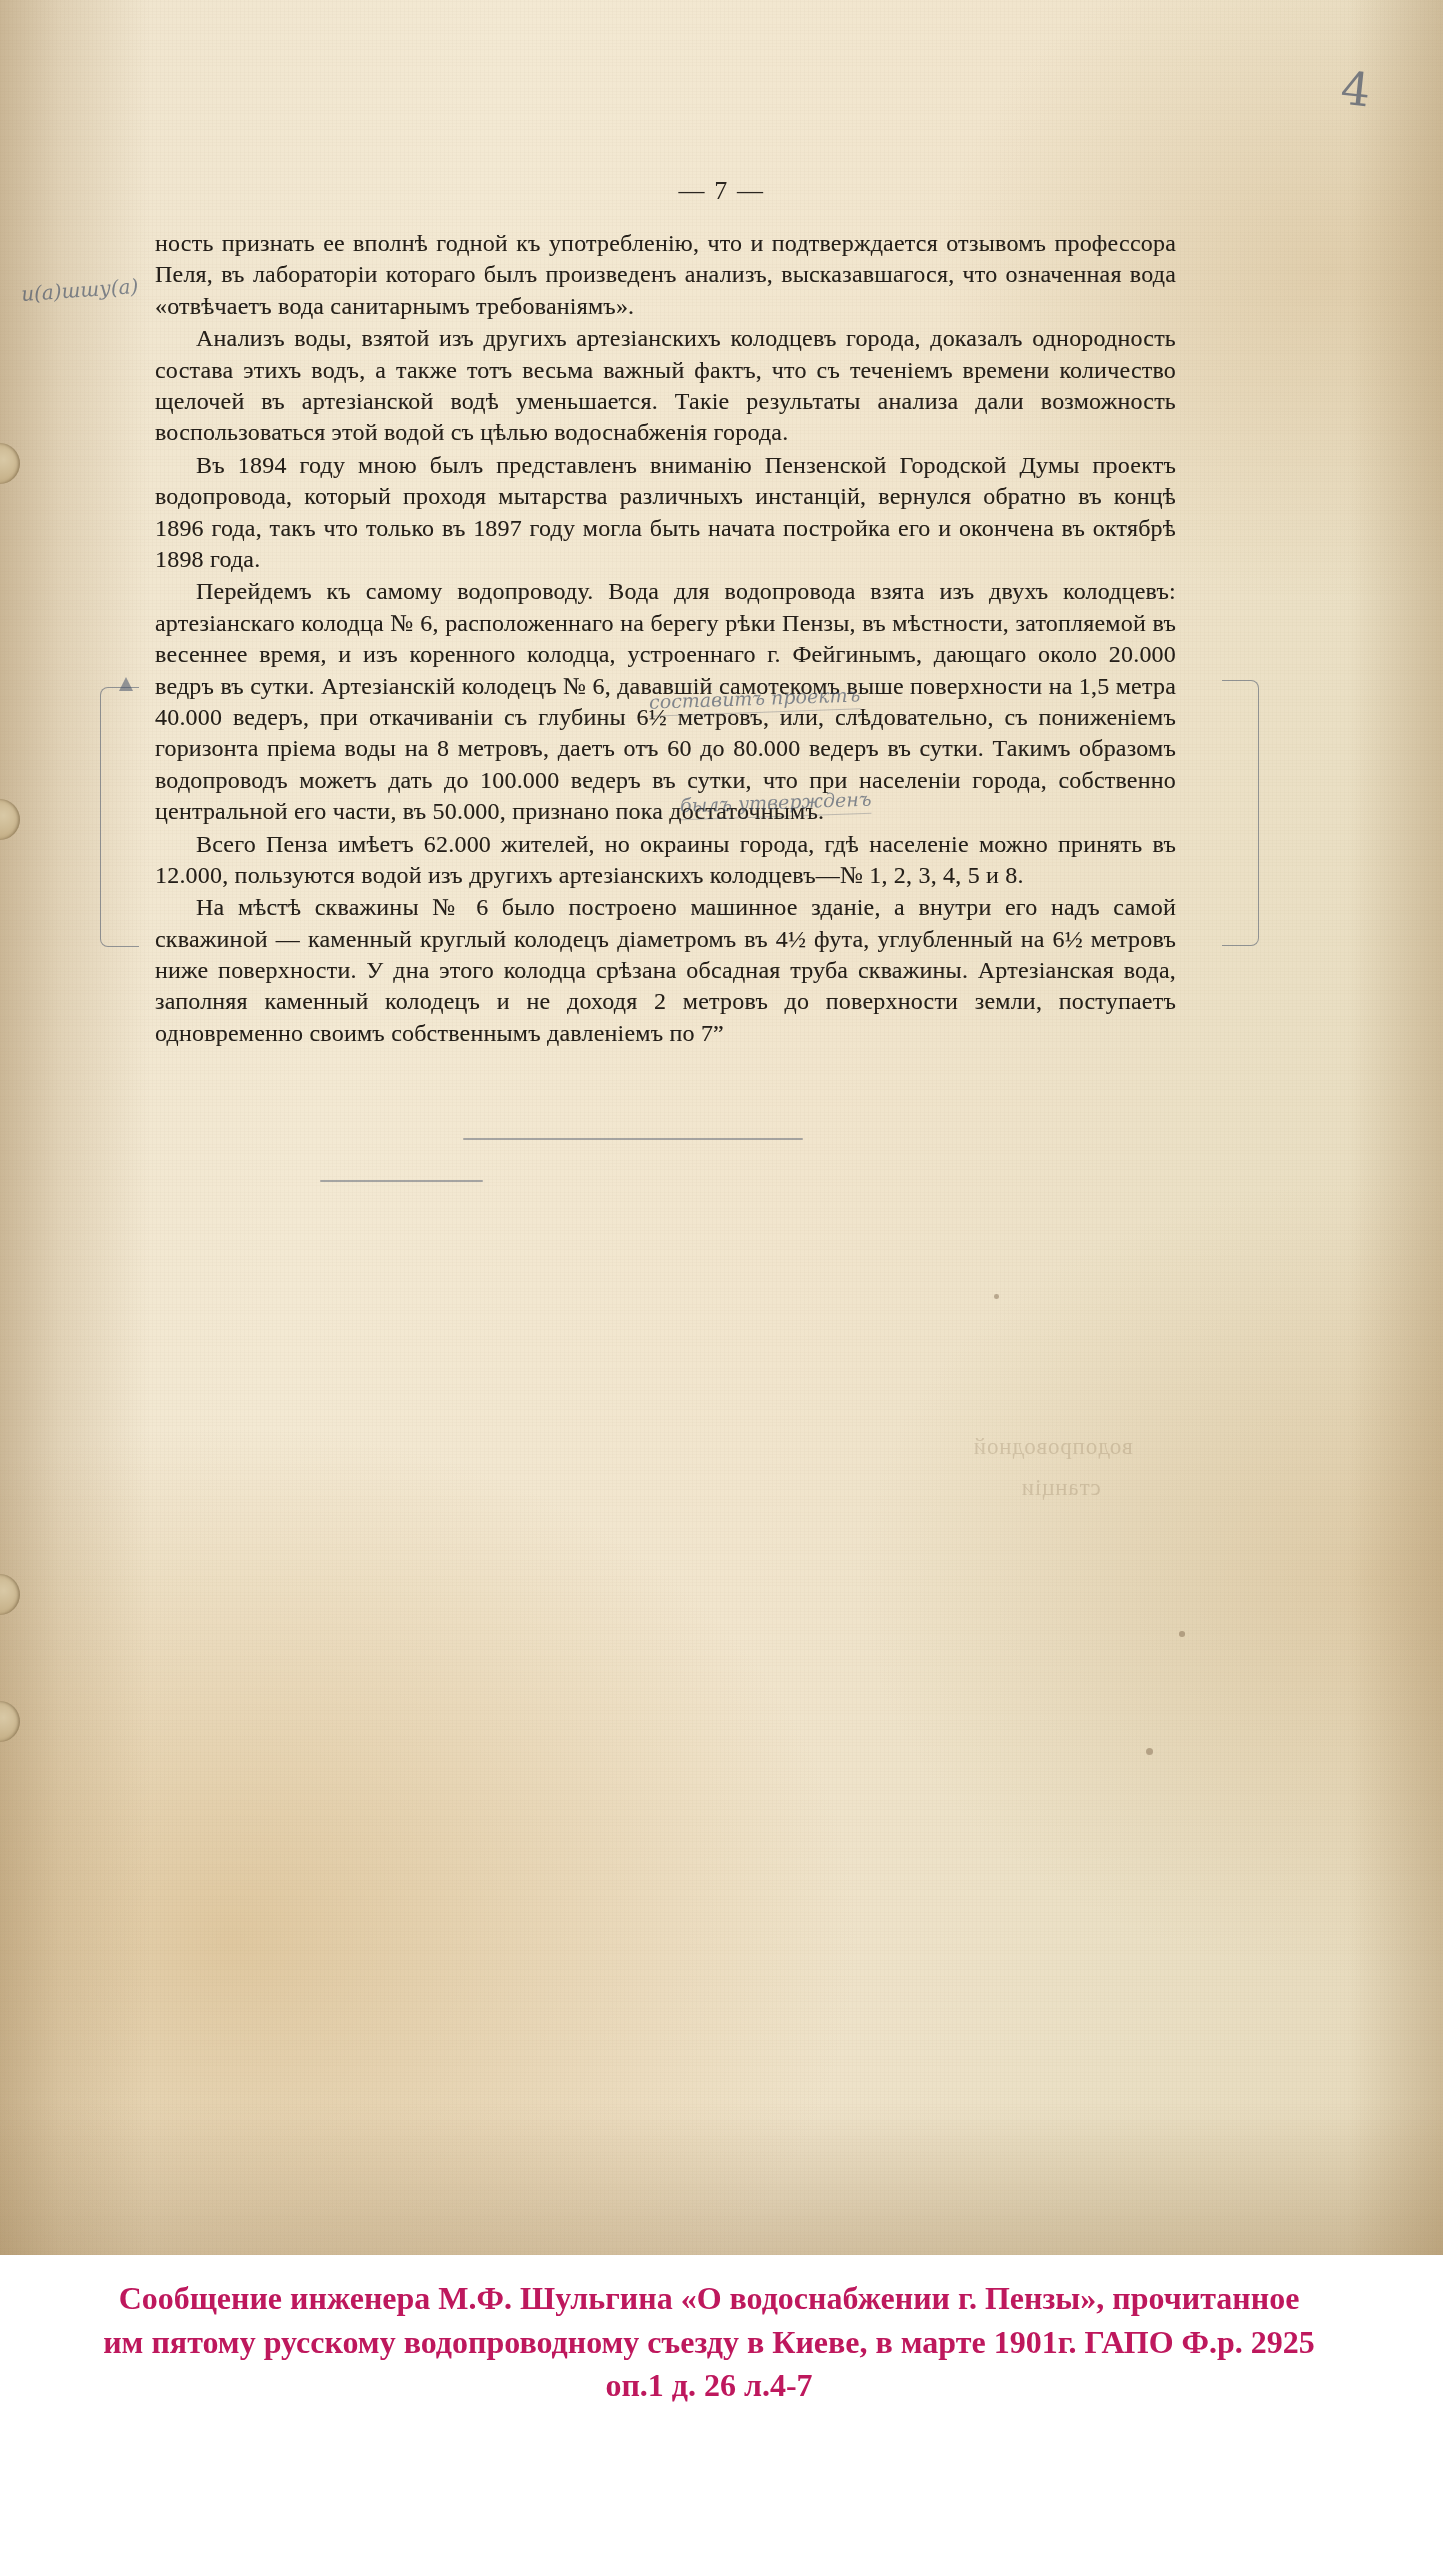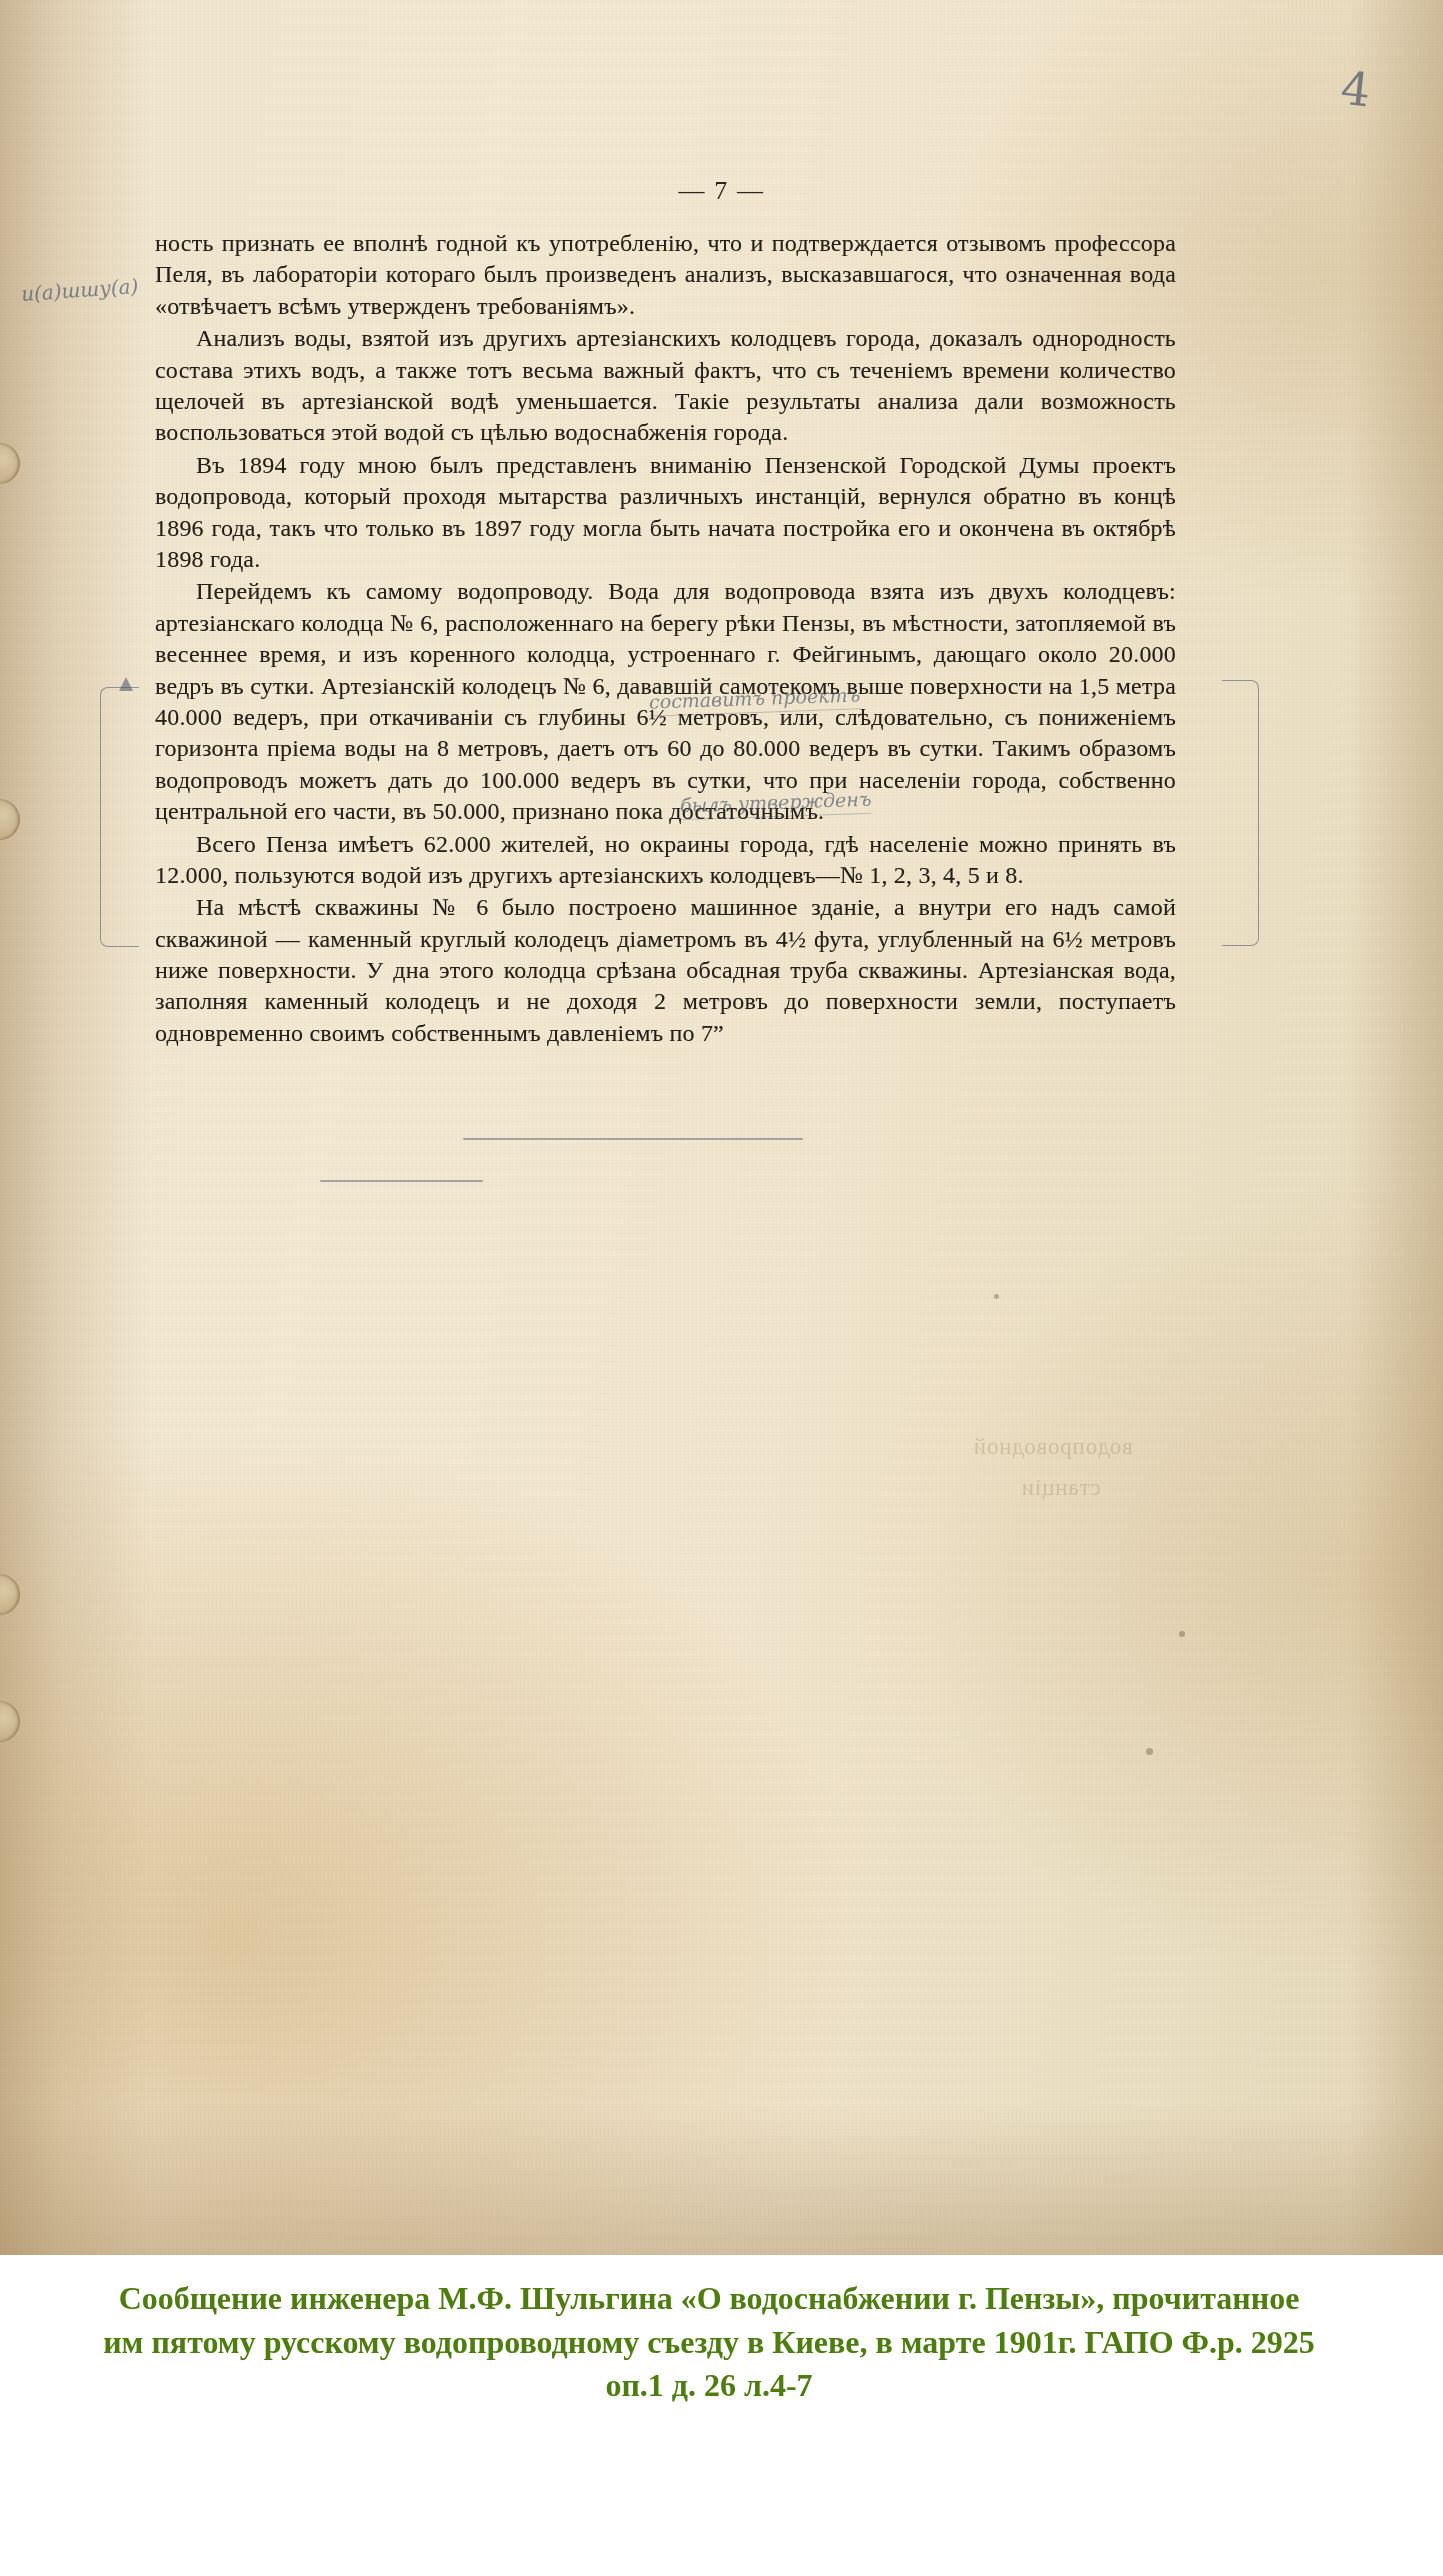--- a/index.html
+++ b/index.html
@@ -217,21 +217,21 @@
     background: #ffffff;
   }
   .caption {
     margin: 0;
     padding: 22px 120px 0 95px;
     text-align: center;
     font-family: "Liberation Serif", serif;
     font-weight: bold;
     font-size: 32px;
     line-height: 1.36;
-    color: #4d7c0f;
+    color: #be185d;
   }
 </style>
 </head>
 <body>
 
 <div class="page">
 
   <div class="scan">
     <div class="grain"></div>
     <div class="gutter"></div>
@@ -246,21 +246,21 @@
     <div class="speck" style="left:1146px; top:1748px; width:7.1px; height:7.1px;"></div>
     <div class="speck" style="left:994px; top:1294px; width:4.7px; height:4.7px;"></div>
     <div class="speck" style="left:1179px; top:1631px; width:5.5px; height:5.5px;"></div>
 
     <div class="bleed bleed-1">водопроводной</div>
     <div class="bleed bleed-2">станціи</div>
 
     <div class="folio">— 7 —</div>
 
     <div class="body">
-      <p class="noind">ность признать ее вполнѣ годной къ употребленію, что и подтверждается отзывомъ профессора Пеля, въ лабораторіи котораго былъ произведенъ анализъ, высказавшагося, что означенная вода «отвѣчаетъ всѣмъ утвержденъ требованіямъ».</p>
+      <p class="noind">ность признать ее вполнѣ годной къ употребленію, что и подтверждается отзывомъ профессора Пеля, въ лабораторіи котораго былъ произведенъ анализъ, высказавшагося, что означенная вода «отвѣчаетъ вода санитарнымъ требованіямъ».</p>
       <p>Анализъ воды, взятой изъ другихъ артезіанскихъ колодцевъ города, доказалъ однородность состава этихъ водъ, а также тотъ весьма важный фактъ, что съ теченіемъ времени количество щелочей въ артезіанской водѣ уменьшается. Такіе результаты анализа дали возможность воспользоваться этой водой съ цѣлью водоснабженія города.</p>
       <p>Въ 1894 году мною былъ представленъ вниманію Пензенской Городской Думы проектъ водопровода, который проходя мытарства различныхъ инстанцій, вернулся обратно въ концѣ 1896 года, такъ что только въ 1897 году могла быть начата постройка его и окончена въ октябрѣ 1898 года.</p>
       <p>Перейдемъ къ самому водопроводу. Вода для водопровода взята изъ двухъ колодцевъ: артезіанскаго колодца № 6, расположеннаго на берегу рѣки Пензы, въ мѣстности, затопляемой въ весеннее время, и изъ коренного колодца, устроеннаго г. Фейгинымъ, дающаго около 20.000 ведръ въ сутки. Артезіанскій колодецъ № 6, дававшій самотекомъ выше поверхности на 1,5 метра 40.000 ведеръ, при откачиваніи съ глубины 6½ метровъ, или, слѣдовательно, съ пониженіемъ горизонта пріема воды на 8 метровъ, даетъ отъ 60 до 80.000 ведеръ въ сутки. Такимъ образомъ водопроводъ можетъ дать до 100.000 ведеръ въ сутки, что при населеніи города, собственно центральной его части, въ 50.000, признано пока достаточнымъ.</p>
       <p>Всего Пенза имѣетъ 62.000 жителей, но окраины города, гдѣ населеніе можно принять въ 12.000, пользуются водой изъ другихъ артезіанскихъ колодцевъ—№ 1, 2, 3, 4, 5 и 8.</p>
       <p>На мѣстѣ скважины № 6 было построено машинное зданіе, а внутри его надъ самой скважиной — каменный круглый колодецъ діаметромъ въ 4½ фута, углубленный на 6½ метровъ ниже поверхности. У дна этого колодца срѣзана обсадная труба скважины. Артезіанская вода, заполняя каменный колодецъ и не доходя 2 метровъ до поверхности земли, поступаетъ одновременно своимъ собственнымъ давленіемъ по 7”</p>
     </div>
 
     <div class="hw hw-left">и(а)шшу(а)</div>
     <div class="hw hw-ins1">составитъ проектъ</div>
     <div class="hw hw-ins2">былъ утвержденъ</div>

